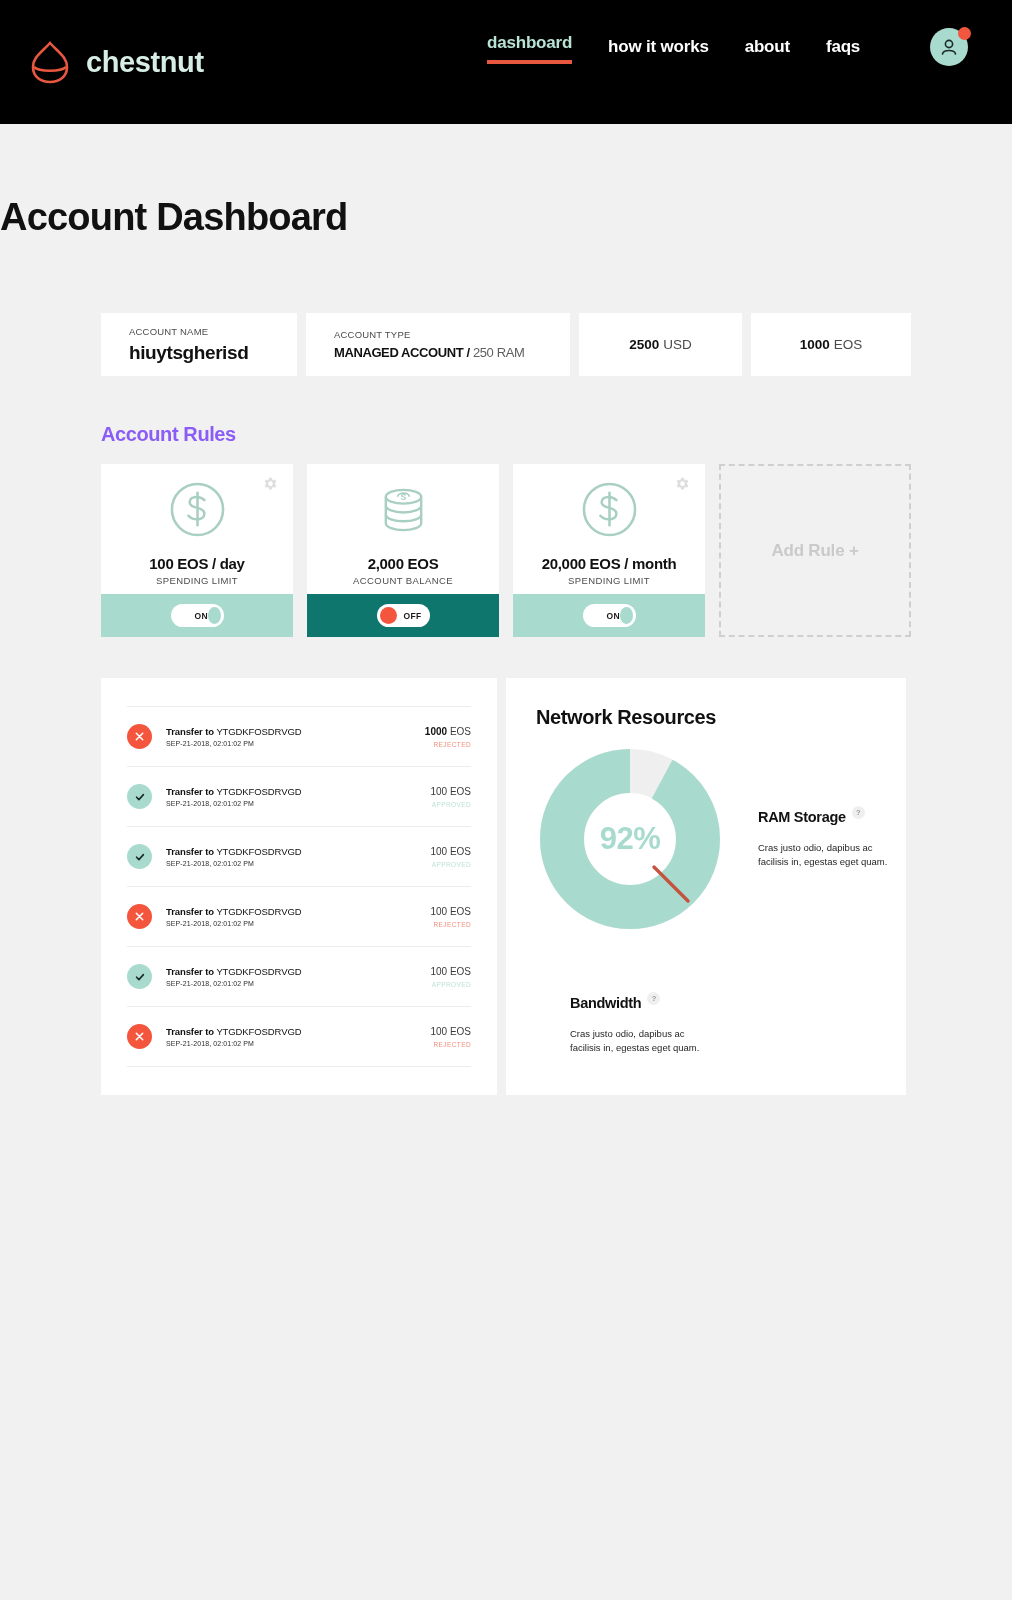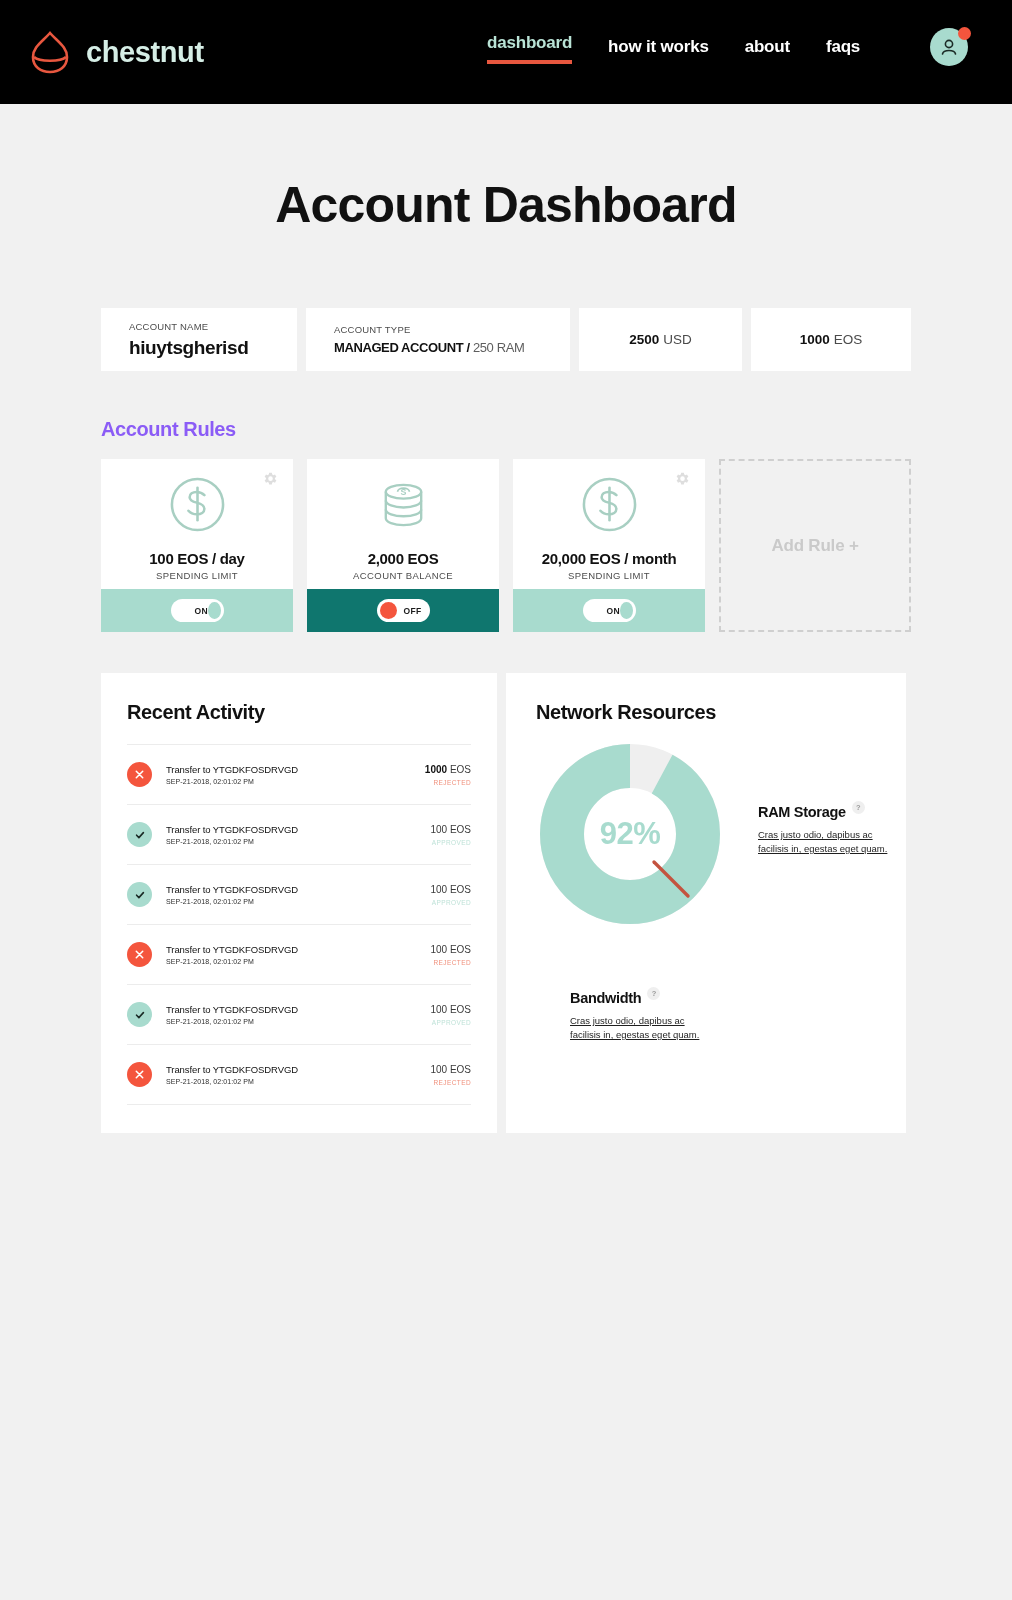--- a/index.html
+++ b/index.html
@@ -6,21 +6,21 @@
   html, body {
     width: 1012px;
     height: 1600px;
     background: #f1f1f1;
     font-family: "Liberation Sans", sans-serif;
     -webkit-font-smoothing: antialiased;
   }
 
   
   .navbar {
-    height: 104px;
+    height: 124px;
     background: #000000;
     display: flex;
     align-items: center;
     padding: 0 28px 0 28px;
     position: relative;
   }
   .brand { display: flex; align-items: center; gap: 14px; }
   .brand-mark { width: 44px; height: 46px; display: block; }
   .brand-name {
     color: #d6eee6;
@@ -69,22 +69,21 @@
   .avatar-dot {
     position: absolute;
     right: -1px; top: -1px;
     width: 13px; height: 13px;
     border-radius: 50%;
     background: #f4553d;
   }
 
   
   .page-title {
-    text-align: center;
-    font-size: 50px;
+    font-size: 38px;
     font-weight: bold;
     color: #111111;
     letter-spacing: -0.8px;
     margin-top: 72px;
   }
 
   .wrap { width: 810px; margin: 0 auto; }
 
   
   .summary {
@@ -251,21 +250,21 @@
     margin-right: 14px;
   }
   .act-icon.rejected { background: #f4553d; }
   .act-icon.approved { background: #a8dbce; }
   .act-main { flex: 1 1 auto; }
   .act-title {
     font-size: 9.5px;
     color: #111111;
     letter-spacing: -0.1px;
   }
-  .act-title b { font-weight: normal; }
+  .act-title b { font-weight: bold; }
   .act-title span { font-weight: normal; }
   .act-date {
     font-size: 7px;
     color: #2c2c2c;
     margin-top: 3px;
     letter-spacing: 0.1px;
   }
   .act-right { text-align: right; flex: 0 0 auto; }
   .act-amount {
     font-size: 10px;
@@ -312,23 +311,22 @@
     font-size: 7.5px;
     display: flex; align-items: center; justify-content: center;
     margin-top: -3px;
     cursor: pointer;
     flex: 0 0 auto;
   }
   .res-desc {
     font-size: 9.5px;
     color: #1f1f1f;
     line-height: 1.45;
-    margin-top: 8px;
+    margin-top: 16px;
     width: 142px;
-    text-decoration: underline;
   }
 
   .bar-block { margin-top: 28px; }
   .bar-area { width: 188px; flex: 0 0 auto; position: relative; padding-top: 10px; }
   .bar-pct {
     font-size: 27px;
     font-weight: bold;
     color: #a8dbce;
     letter-spacing: -0.5px;
     text-align: center;
@@ -502,21 +500,20 @@
         </div>
       </div>
     </div>
 
     <div class="add-rule">Add Rule +</div>
   </div>
 
   <div class="panels">
 
     <div class="panel left">
-      <div class="panel-title">Recent Activity</div>
       <div class="activity-list">
 
         <div class="act-row">
           <div class="act-icon rejected">
             <svg width="11" height="11" viewBox="0 0 12 12">
                 <path d="M2.5 2.5 L9.5 9.5 M9.5 2.5 L2.5 9.5" stroke="#ffffff" stroke-width="1.7" stroke-linecap="round"></path>
               </svg>
           </div>
           <div class="act-main">
             <div class="act-title">

